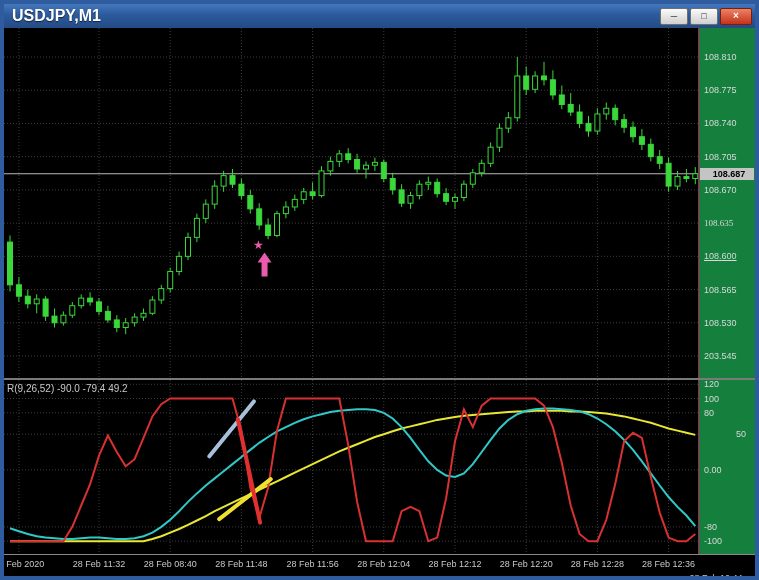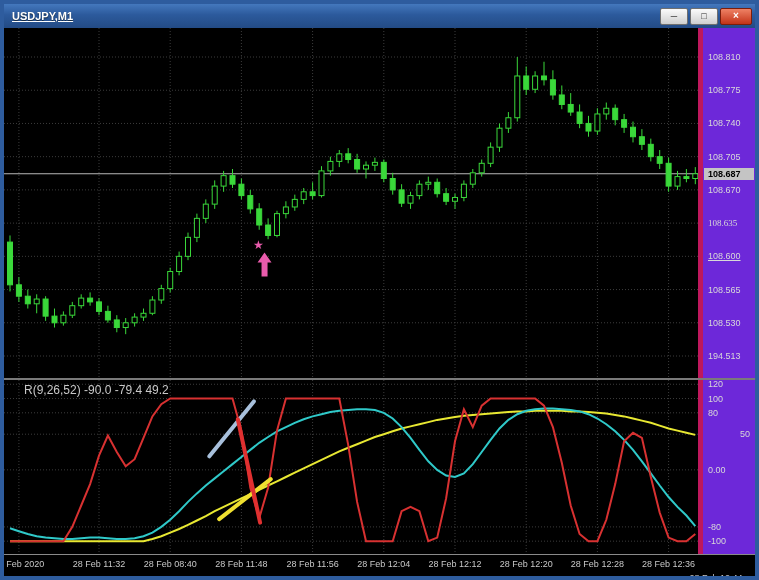--- a/index.html
+++ b/index.html
@@ -1,32 +1,32 @@
 <!DOCTYPE html>
 <html><head>
 <meta charset="utf-8">
 <style>
   html,body{margin:0;padding:0;background:#d4d0c8;font-family:"Liberation Sans",sans-serif;}
   .window{position:relative;width:759px;height:580px;box-sizing:border-box;border:4px solid #2e5c9e;background:#000;outline:1px solid #17355f;}
   .titlebar{height:24px;display:flex;align-items:center;background:linear-gradient(180deg,#4478bd 0%,#2c5a9c 45%,#234b85 100%);padding:0 3px 0 8px;}
-  .titlebar .title{color:#fff;font-size:11px;font-weight:bold;text-shadow:0 1px 1px #123;flex:1;white-space:nowrap;overflow:hidden;text-decoration:underline;}
+  .titlebar .title{color:#fff;font-size:16px;font-weight:bold;text-shadow:0 1px 1px #123;flex:1;white-space:nowrap;overflow:hidden;}
   .win-buttons{display:flex;align-items:center;gap:2px;}
   .win-btn{width:28px;height:17px;display:flex;align-items:center;justify-content:center;background:linear-gradient(#fbfbfb,#cfcfcf);border:1px solid #6f6f6f;border-radius:2px;font-size:9px;line-height:1;color:#222;padding:0;cursor:default;}
   .win-btn.close{width:32px;background:linear-gradient(#ee8265,#c33318);color:#fff;border-color:#7a1d0a;font-size:10px;font-weight:bold;}
   .chart-body{position:relative;width:751px;height:548px;background:#000;}
   .row{position:relative;display:flex;}
   .main-row{height:350px;}
   .ind-row{height:176px;border-top:2px solid #7a7a7a;box-sizing:border-box;}
   .plot{position:relative;width:694px;height:100%;overflow:hidden;background:#000;}
-  .axis{position:relative;width:57px;height:100%;background:#6d28d9;border-left:5px solid #be185d;box-sizing:border-box;overflow:hidden;}
+  .axis{position:relative;width:57px;height:100%;background:#15803d;border-left:1px solid #be185d;box-sizing:border-box;overflow:hidden;text-align:center;}
   .axis-label{position:absolute;left:5px;color:#d8d8d8;font-size:9px;white-space:nowrap;}
   .price-badge{position:absolute;left:1px;right:1px;background:#c4c4c4;color:#000;font-size:9px;font-weight:bold;padding:1px 0 1px 4px;}
   .ohlc-header{position:absolute;top:3px;left:5px;color:#e8e8e8;font-size:9px;white-space:nowrap;}
   .ohlc-header .tick{color:#d0d0d0;font-size:8px;margin-right:2px;}
-  .ind-header{position:absolute;top:3px;left:20px;color:#c8c8c8;font-size:12px;white-space:nowrap;}
+  .ind-header{position:absolute;top:3px;left:3px;color:#c8c8c8;font-size:10px;white-space:nowrap;}
   .time-axis{position:relative;width:751px;height:22px;background:#000;border-top:1px solid #8a8a8a;box-sizing:border-box;overflow:hidden;}
   .time-label{position:absolute;top:4px;width:80px;text-align:center;color:#c8c8c8;font-size:9px;white-space:nowrap;}
   svg{display:block;}
 </style>
 </head>
 <body>
 
 <div class="window">
   <div class="titlebar">
     <span class="title">USDJPY,M1</span>
@@ -238,21 +238,21 @@
       <div class="axis" id="priceAxis">
           <div class="axis-label" style="top: 24px;">108.810</div>
           <div class="axis-label" style="top: 57.2222px;">108.775</div>
           <div class="axis-label" style="top: 90.4444px;">108.740</div>
           <div class="axis-label" style="top: 123.667px;">108.705</div>
           <div class="axis-label" style="top: 156.889px;">108.670</div>
           <div class="axis-label" style="top: 190.111px; font-family: Liberation Serif, serif;">108.635</div>
           <div class="axis-label" style="top: 223.333px; text-decoration: underline;">108.600</div>
           <div class="axis-label" style="top: 256.556px;">108.565</div>
           <div class="axis-label" style="top: 289.778px;">108.530</div>
-          <div class="axis-label" style="top: 323px;">194.513</div>
+          <div class="axis-label" style="top: 323px;">203.545</div>
           <div class="price-badge" style="top: 139.752px;">108.687</div>
         </div>
     </div>
     <div class="row ind-row">
       <div class="plot">
         <svg id="indSvg" width="694" height="174">
             <g>
               <line x1="0" y1="4.278688524590164" x2="694" y2="4.278688524590164" stroke="#3c3c3c" stroke-width="1" stroke-dasharray="1,2"></line>
               <line x1="0" y1="18.540983606557376" x2="694" y2="18.540983606557376" stroke="#3c3c3c" stroke-width="1" stroke-dasharray="1,2"></line>
               <line x1="0" y1="32.80327868852459" x2="694" y2="32.80327868852459" stroke="#3c3c3c" stroke-width="1" stroke-dasharray="1,2"></line>

